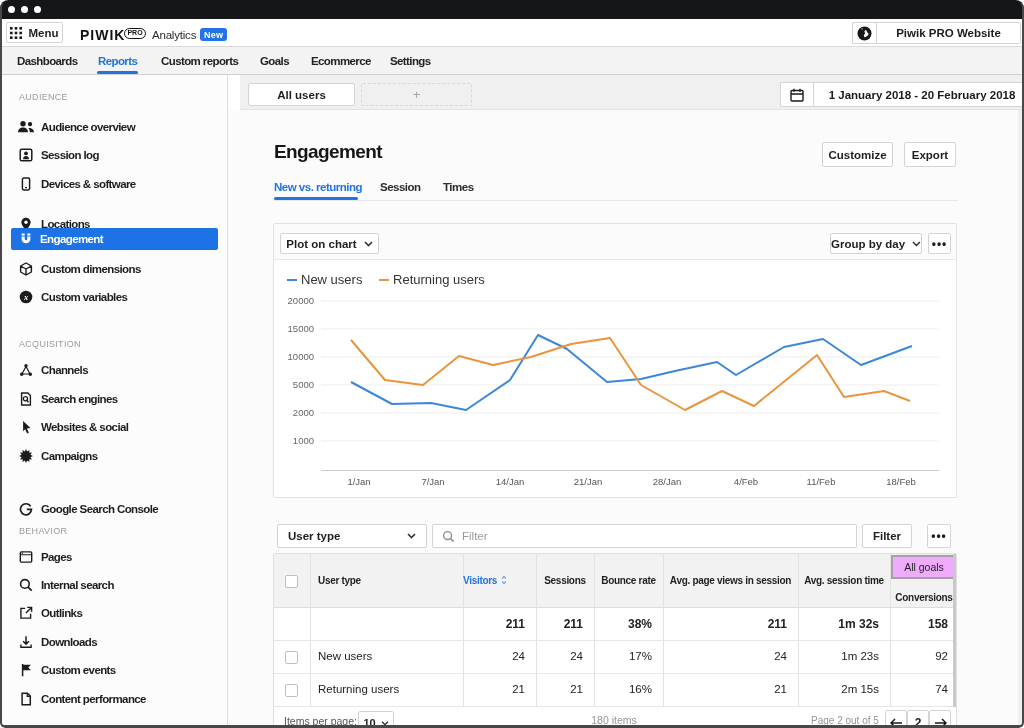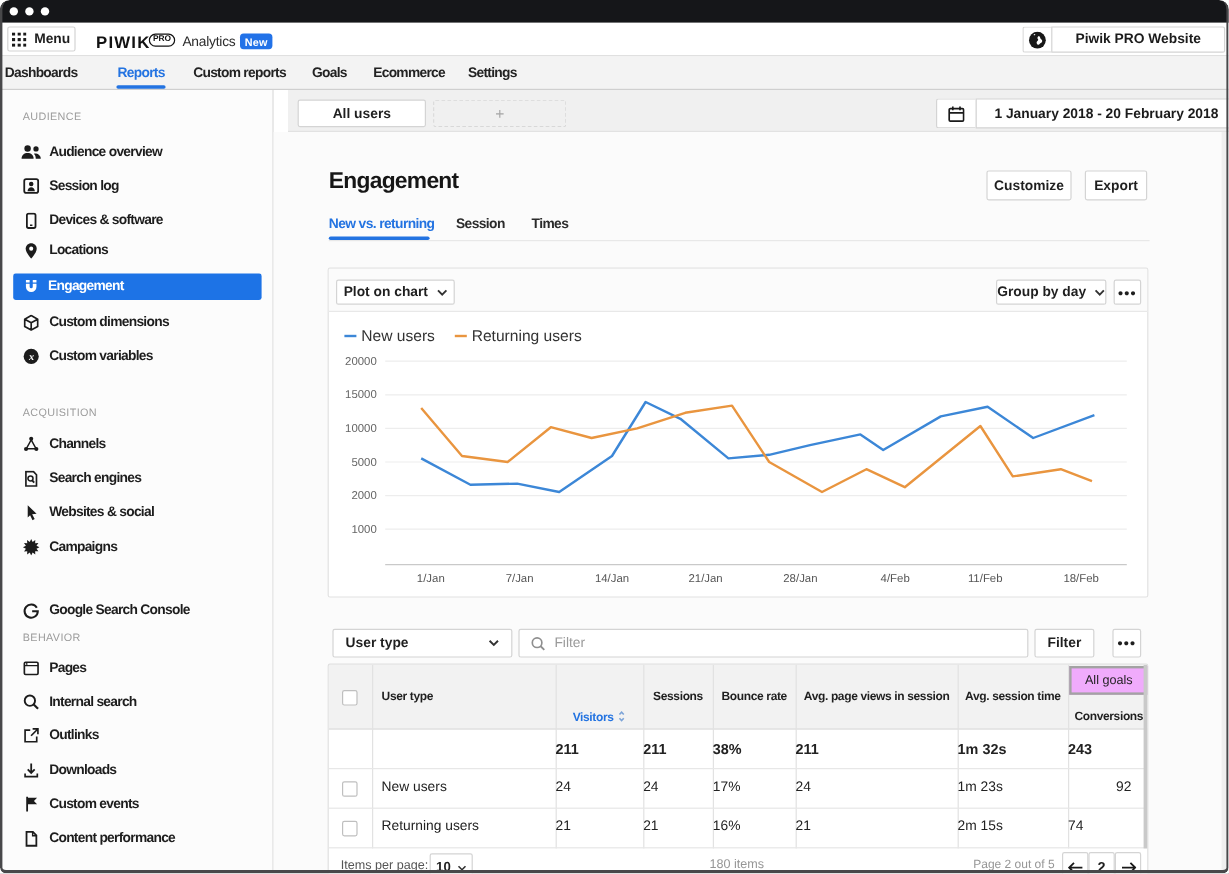--- a/index.html
+++ b/index.html
@@ -19,21 +19,21 @@
 .sechead { position:absolute; left:17px; font-size:9px; font-weight:normal; color:#9b9b9b; letter-spacing:0.3px; }
 .sitem { position:absolute; left:0; width:226px; height:22px; }
 .sitem .ic { position:absolute; left:15px; top:3px; width:18px; height:16px; display:flex; align-items:center; justify-content:center; }
 .sitem .lb { position:absolute; left:39px; top:5px; font-size:11.5px; letter-spacing:-0.6px; font-weight:bold; color:#1d1d1d; }
 .sel { position:absolute; left:9px; width:207px; height:22px; background:#1d73e6; border-radius:2px; }
 .sel .ic { left:6px; }
 .sel .lb { left:29px; color:#fff; }
 .colsep { position:absolute; top:0; width:1px; height:153px; background:#e2e2e2; }
 .rowline { position:absolute; left:0; width:684px; height:1px; background:#e7e7e7; }
 .th { position:absolute; white-space:nowrap; letter-spacing:-0.3px; font-size:10px; font-weight:bold; color:#1f1f1f; }
-.td { position:absolute; font-size:11.5px; color:#222; }
+.td { position:absolute; font-size:11.5px; color:#222; text-align:right; }
 .td.b { font-weight:bold; font-size:12px; }
 .cbx { position:absolute; width:13px; height:13px; border:1.4px solid #bfbfbf; border-radius:2px; background:#fff; }
 </style>
 </head>
 <body>
 <div id="win">
   <div id="titlebar">
     <div class="dot" style="left:8px"></div>
     <div class="dot" style="left:21px"></div>
     <div class="dot" style="left:34px"></div>
@@ -66,21 +66,21 @@
           <g fill="#fff">
             <path d="M4.8 2.3 C4.0 2.9 4.5 3.6 5.3 3.4 C6.1 3.2 5.9 2.3 4.8 2.3 z"></path>
             <path d="M8.8 3.9 C7.6 4.4 7.1 5.7 7.9 6.5 C8.4 7 8.2 7.7 7.5 8.2 C6.6 8.9 6.7 10.1 7.4 10.9 C8.0 11.6 9.0 11.4 9.5 10.5 C10.0 9.7 11.0 9.6 11.4 8.7 C11.8 7.7 11.1 7.1 10.4 6.5 C9.8 6.0 10.1 4.7 8.8 3.9 z"></path>
           </g>
         </svg>
     </div>
     <div class="abs" style="left:876px; top:3px; width:145px; height:22px; border:1px solid #d4d4d4; border-radius:0 2px 2px 0; background:#fff; display:flex; align-items:center; justify-content:center; font-size:11.5px; font-weight:bold; color:#1b1b1b;">Piwik PRO Website</div>
   </div>
 
   <div id="navrow">
-    <span class="navtab" style="left:4px;">Dashboards</span>
+    <span class="navtab" style="left:17px;">Dashboards</span>
     <span class="navtab" style="left:98px; color:#2373e1;">Reports</span>
     <div class="abs" style="left:97px; top:24px; width:41px; height:3px; background:#2373e1; border-radius:2px;"></div>
     <span class="navtab" style="left:161px;">Custom reports</span>
     <span class="navtab" style="left:260px;">Goals</span>
     <span class="navtab" style="left:311px;">Ecommerce</span>
     <span class="navtab" style="left:390px;">Settings</span>
   </div>
 
   <div id="sidebar">
     <div class="sechead" style="top:17px;">AUDIENCE</div>
@@ -109,21 +109,21 @@
     </div>
     <div class="sitem" style="top:97.8px;padding-left:44px;">
       <span class="ic">
           <svg width="14" height="14" viewBox="0 0 14 14">
             <rect x="3.4" y="1" width="7.2" height="12" rx="1.4" fill="none" stroke="#1c1c1c" stroke-width="1.5"></rect>
             <path d="M6 10.7 h2" stroke="#1c1c1c" stroke-width="1.3"></path>
           </svg>
         </span>
       <span class="lb">Devices &amp; software</span>
     </div>
-    <div class="sitem" style="top:123px;">
+    <div class="sitem" style="top:138px;">
       <span class="ic">
           <svg width="14" height="14" viewBox="0 0 14 14">
             <path d="M7 .7 c2.6 0 4.6 2 4.6 4.6 C11.6 8.7 7 13.4 7 13.4 S2.4 8.7 2.4 5.3 C2.4 2.7 4.4 .7 7 .7 z" fill="#1c1c1c"></path>
             <circle cx="7" cy="5.2" r="1.7" fill="#fff"></circle>
           </svg>
         </span>
       <span class="lb">Locations</span>
     </div>
     <div class="sitem sel" style="top:153px;">
       <span class="ic">
@@ -356,36 +356,36 @@
       <div class="colsep" style="left:262px;"></div>
       <div class="colsep" style="left:320px;"></div>
       <div class="colsep" style="left:389px;"></div>
       <div class="colsep" style="left:524px;"></div>
       <div class="colsep" style="left:616px;"></div>
       <div class="rowline" style="top:86px;"></div>
       <div class="rowline" style="top:119px;"></div>
       <div class="rowline" style="top:152px;"></div>
       <div class="cbx" style="left:11px; top:21px;"></div>
       <div class="th" style="left:44px; top:21px;">User type</div>
-      <div class="th" style="left:189px; top:21px; width:73px; text-align:center; color:#2373e1;margin-top:17px;">Visitors <svg width="8" height="10" viewBox="0 0 8 10" style="vertical-align:-1px">
+      <div class="th" style="left:189px; top:21px; width:73px; color:#2373e1;">Visitors <svg width="8" height="10" viewBox="0 0 8 10" style="vertical-align:-1px">
             <path d="M2.2 3.5 L4 1.5 L5.8 3.5 M2.2 6.5 L4 8.5 L5.8 6.5" fill="none" stroke="#7da4d8" stroke-width="1.3"></path>
           </svg></div>
       <div class="th" style="left:262px; top:21px; width:58px; text-align:center;">Sessions</div>
       <div class="th" style="left:320px; top:21px; width:69px; text-align:center;">Bounce rate</div>
       <div class="th" style="left:389px; top:21px; width:135px; text-align:center;">Avg. page views in session</div>
       <div class="th" style="left:524px; top:21px; width:92px; text-align:center;">Avg. session time</div>
       <div class="abs" style="left:617px; top:1px; width:66px; height:24px; background:#f0abfc; border:2px solid #a3a3a3; display:flex; align-items:center; justify-content:center; font-size:10.5px; font-weight:normal; color:#1f1f1f;">All goals</div>
       <div class="th" style="left:616px; top:38px; width:68px; text-align:center;">Conversions</div>
 
       <div class="td b" style="left:189px; top:63px; width:62px;">211</div>
       <div class="td b" style="left:262px; top:63px; width:47px;">211</div>
       <div class="td b" style="left:320px; top:63px; width:58px;">38%</div>
       <div class="td b" style="left:389px; top:63px; width:124px;">211</div>
       <div class="td b" style="left:524px; top:63px; width:81px;">1m 32s</div>
-      <div class="td b" style="left:616px; top:63px; width:58px;">243</div>
+      <div class="td b" style="left:616px; top:63px; width:58px;">158</div>
 
       <div class="cbx" style="left:11px; top:97px;"></div>
       <div class="td" style="left:44px; top:96px; text-align:left;">New users</div>
       <div class="td" style="left:189px; top:96px; width:62px;">24</div>
       <div class="td" style="left:262px; top:96px; width:47px;">24</div>
       <div class="td" style="left:320px; top:96px; width:58px;">17%</div>
       <div class="td" style="left:389px; top:96px; width:124px;">24</div>
       <div class="td" style="left:524px; top:96px; width:81px;">1m 23s</div>
       <div class="td" style="left:616px; top:96px; width:58px;padding-left:40px;">92</div>
 

